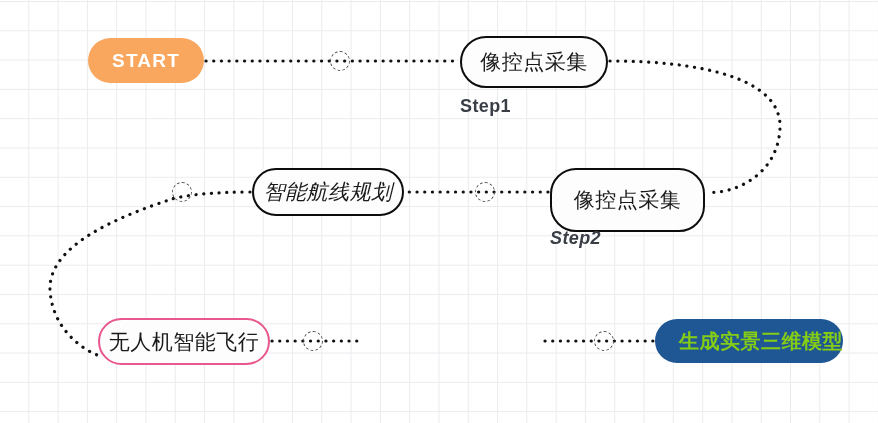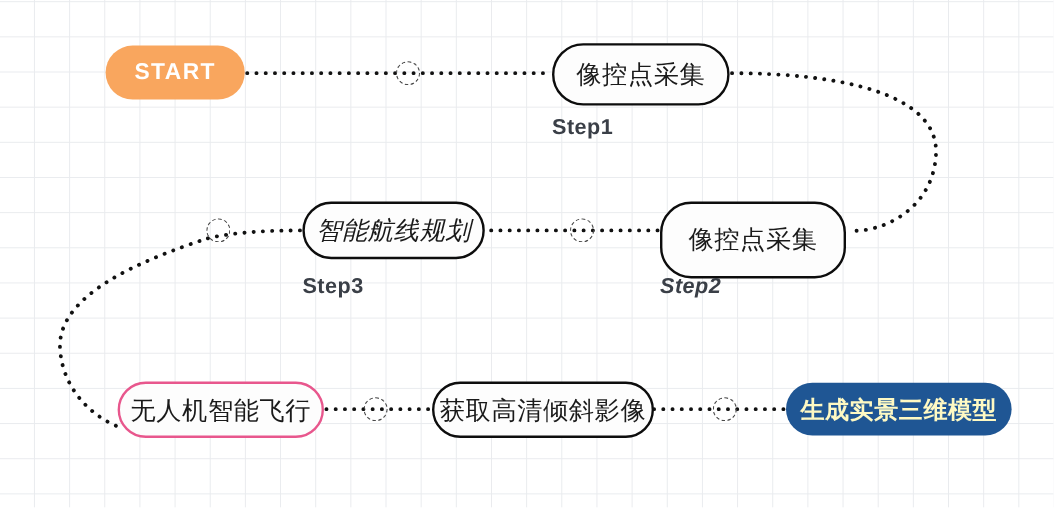--- a/index.html
+++ b/index.html
@@ -60,24 +60,25 @@
     color: #1a1a1a;
     font-size: 21px;
     font-weight: 500;
     letter-spacing: 0.5px;
     text-align: center;
   }
   .node-blue {
     background: #1f5694;
     border: none;
     border-radius: 23px;
-    color: #fef9c3;
+    color: #84cc16;
     font-size: 20px;
     font-weight: bold;
     letter-spacing: 0.5px;
+    justify-content: flex-end;
   }
   .step-label {
     position: absolute;
     color: #3a3f47;
     font-size: 18px;
     font-weight: bold;
     letter-spacing: 0.4px;
     white-space: nowrap;
     text-align: left;
   }
@@ -123,29 +124,25 @@
   <div class="step-label" style="left:460px; top:96px; width:148px;">Step1</div>
 
   <div class="node node-plain" style="left:550px; top:168px; width:155px; height:64px;">
     <span>像控点采集</span>
   </div>
   <div class="step-label" style="left:550px; top:228px; width:155px;font-style:italic;">Step2</div>
 
   <div class="node node-plain" style="left:252px; top:168px; width:152px; height:48px;font-style:italic;">
     <span>智能航线规划</span>
   </div>
-  <div class="step-label" style="left:252px; top:228px; width:152px;">Step3</div>
 
   <div class="node node-pink" style="left:98px; top:318px; width:172px; height:47px;">
     <span>无人机智能飞行</span>
   </div>
 
-  <div class="node node-plain" style="left:360px; top:318px; width:185px; height:47px;">
-    <span>获取高清倾斜影像</span>
-  </div>
 
   <div class="node node-blue" style="left:655px; top:319px; width:188px; height:44px;">
     <span>生成实景三维模型</span>
   </div>
 
   <div class="jnode" style="left:330px; top:51px;"></div>
   <div class="jnode" style="left:475px; top:182px;"></div>
   <div class="jnode" style="left:172px; top:182px;"></div>
   <div class="jnode" style="left:303px; top:331px;"></div>
   <div class="jnode" style="left:594px; top:331px;"></div>

